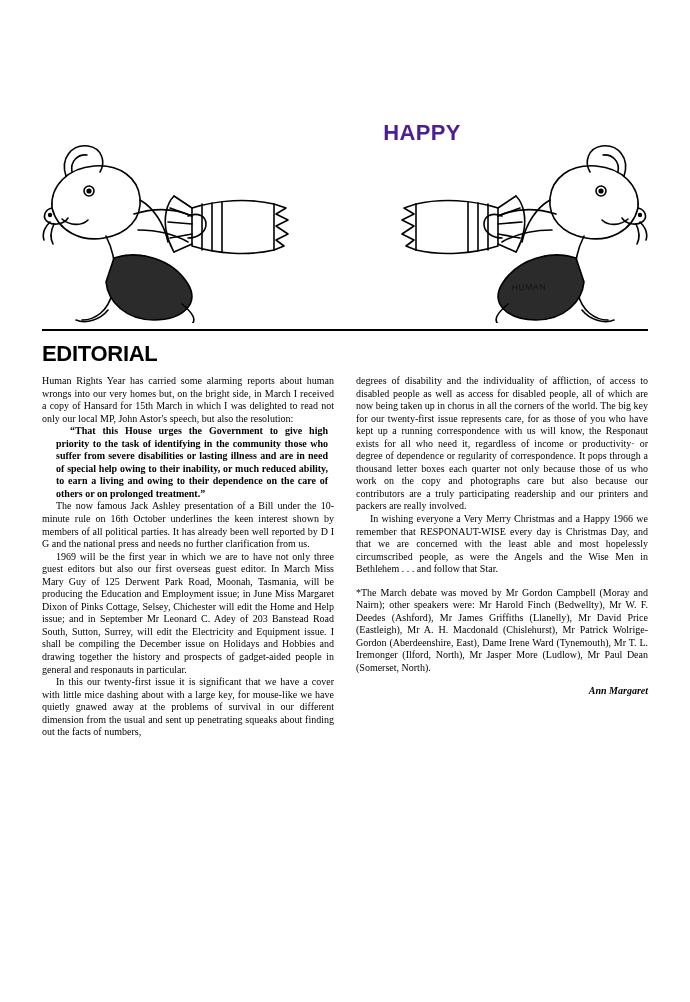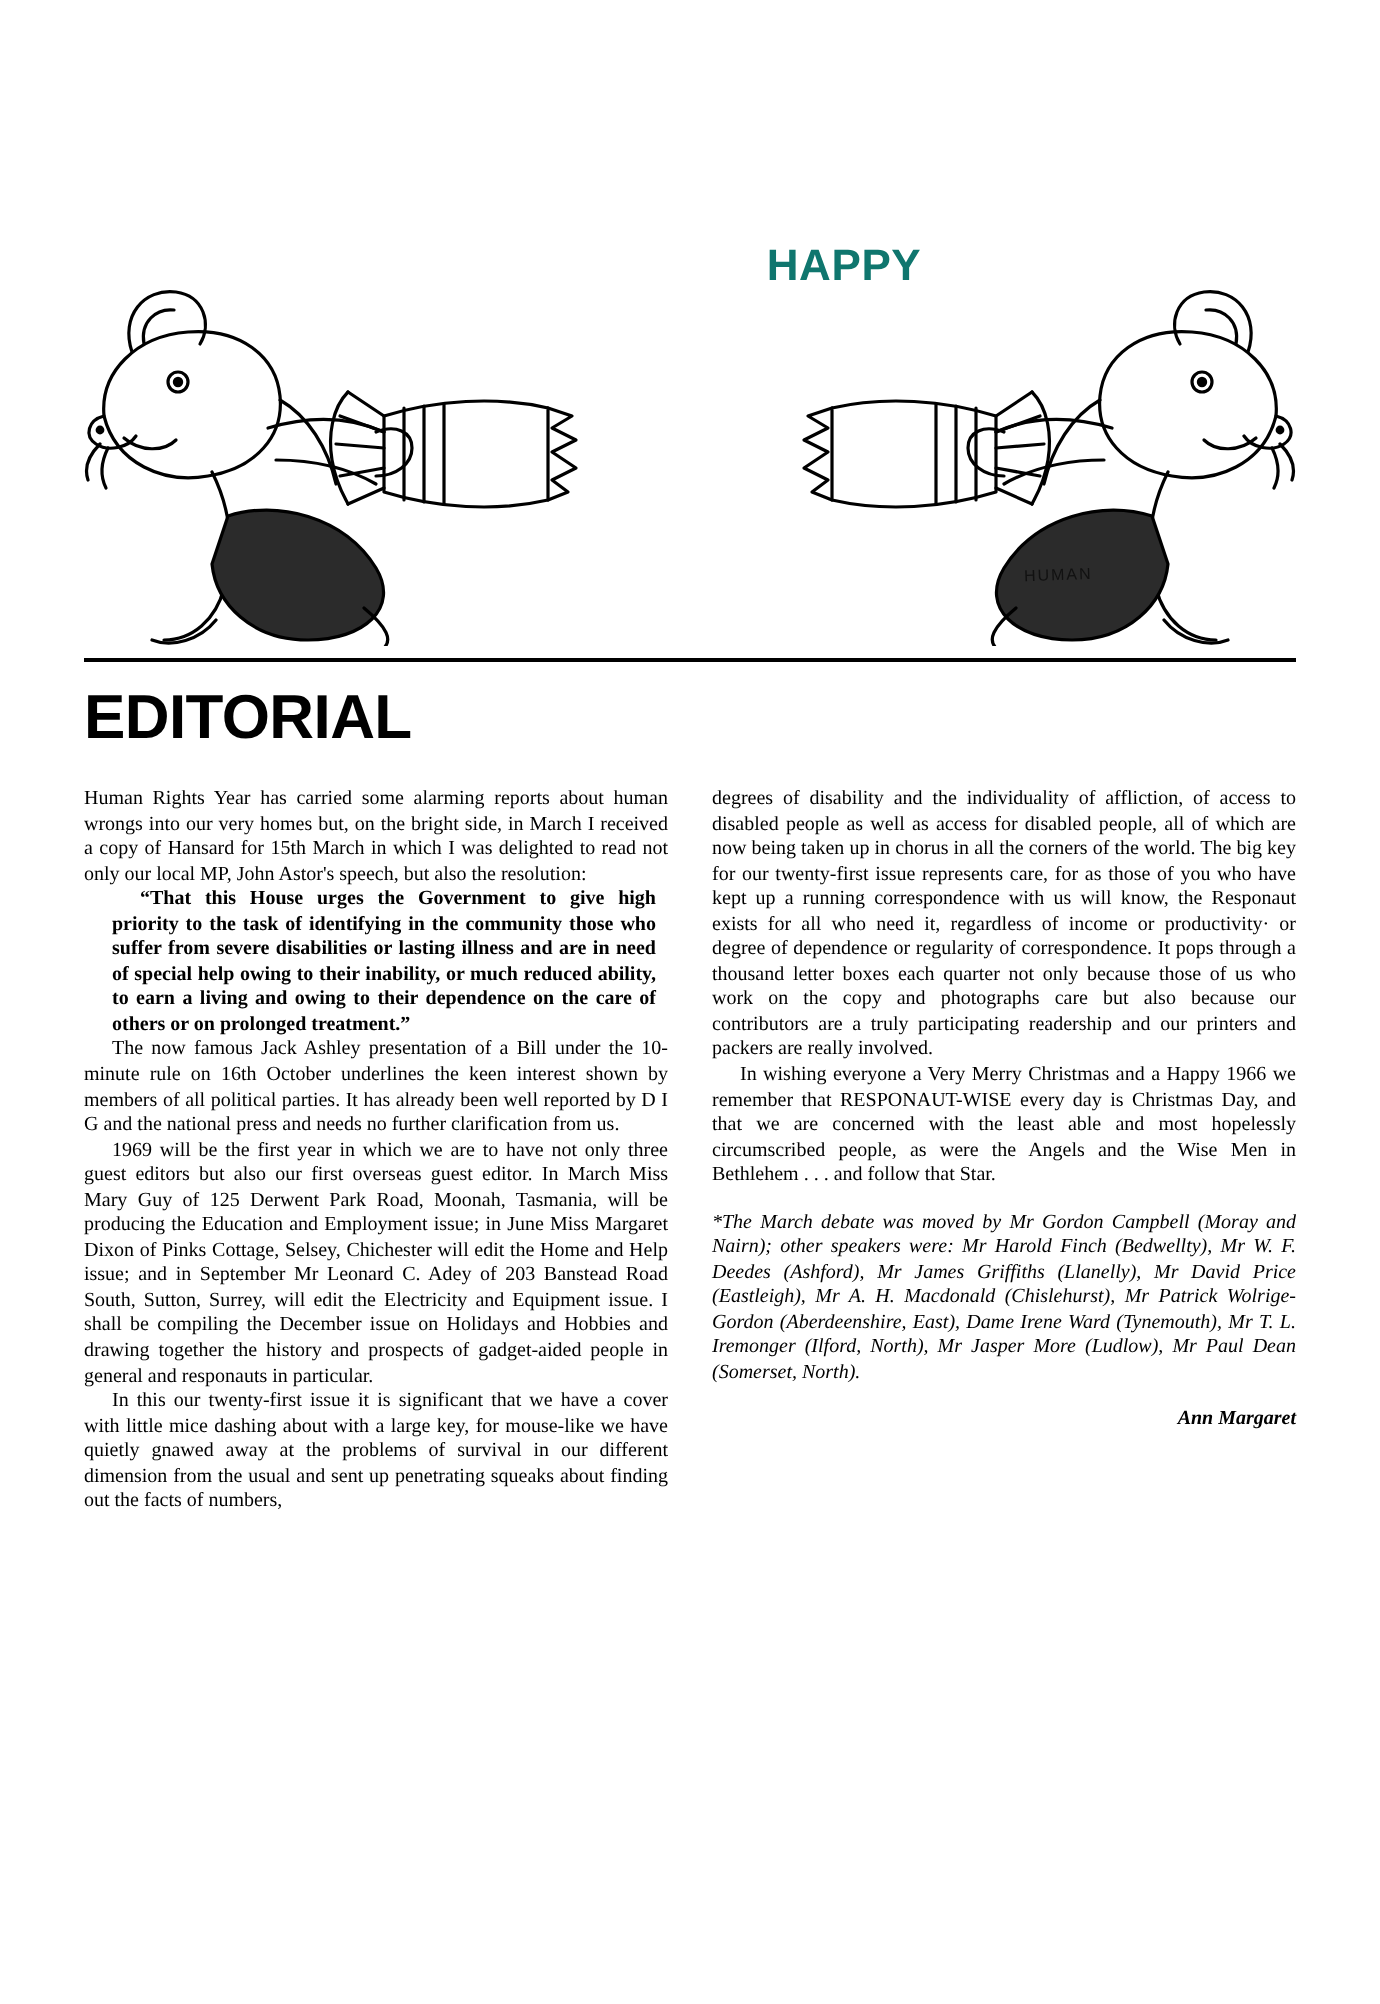--- a/index.html
+++ b/index.html
@@ -34,21 +34,21 @@
     position: absolute;
     left: 300px;
     top: 62px;
     width: 160px;
     text-align: center;
     font-family: "Liberation Sans", sans-serif;
     font-weight: bold;
     font-size: 22px;
     line-height: 1.22;
     letter-spacing: 0.3px;
-    color: #0f766e;
+    color: #4c1d95;
   }
   .signature {
     position: absolute;
     left: 470px;
     top: 225px;
     font-family: "Liberation Sans", sans-serif;
     font-size: 8px;
     letter-spacing: 1px;
     color: #111;
     transform: rotate(-2deg);
@@ -58,23 +58,23 @@
   .rule {
     border: 0;
     border-top: 2px solid #000;
     margin: 6px 0 12px 0;
   }
 
   
   .section-title {
     font-family: "Liberation Sans", sans-serif;
     font-weight: bold;
-    font-size: 31px;
+    font-size: 22px;
     letter-spacing: -0.3px;
-    margin: 0 0 20px 0;
+    margin: 0 0 10px 0;
     line-height: 1;
   }
 
   
   .cols {
     display: flex;
     gap: 22px;
     font-size: 10px;
     line-height: 1.255;
     text-align: justify;
@@ -83,21 +83,20 @@
   .col p { margin: 0; text-indent: 14px; }
   .col p.first { text-indent: 0; }
   .quote {
     display: block;
     font-weight: bold;
     margin: 0 0 0 0;
     padding: 0 6px 0 14px;
     text-align: justify;
   }
   .note {
-    font-style: italic;
     margin-top: 11px;
   }
   .note p { text-indent: 14px; margin: 0; }
   .note p.first { text-indent: 0; }
   .byline {
     text-align: right;
     font-style: italic;
     font-weight: bold;
     margin-top: 10px;
   }

